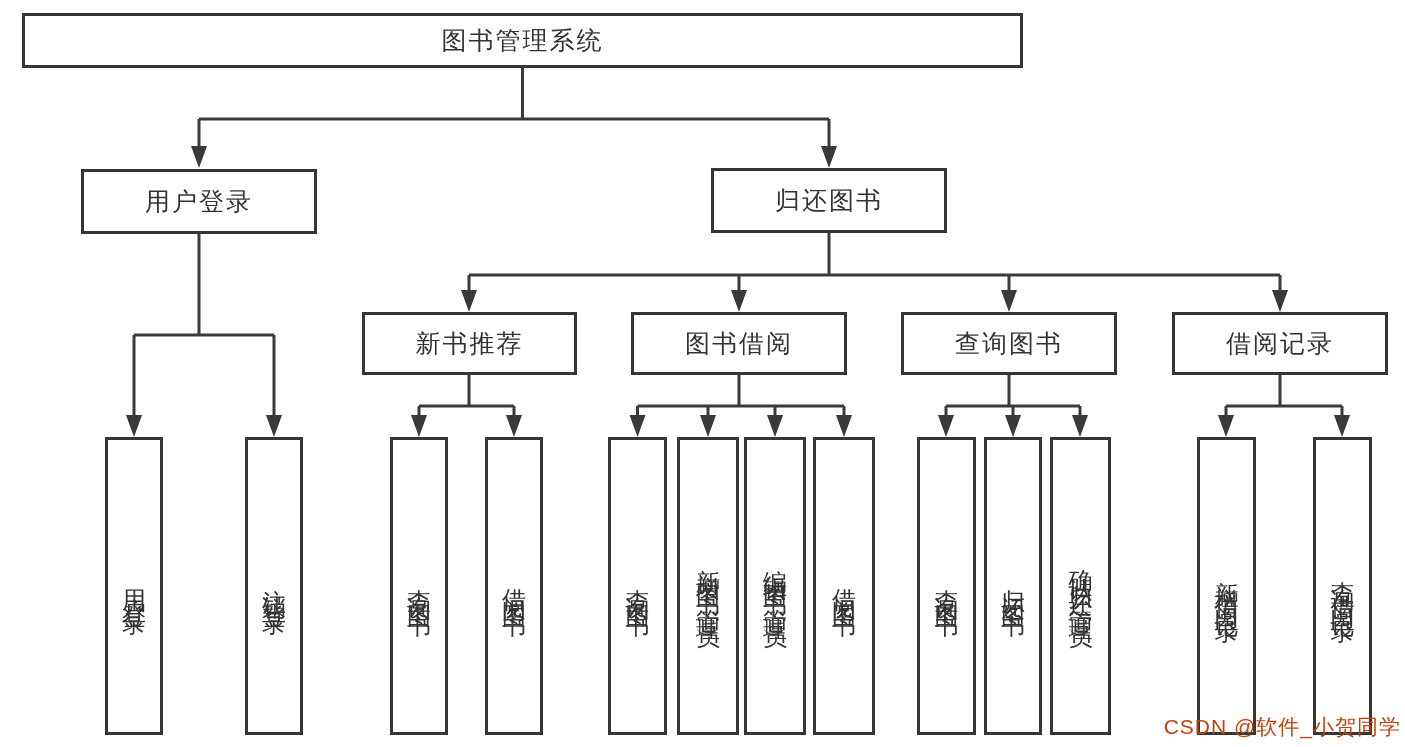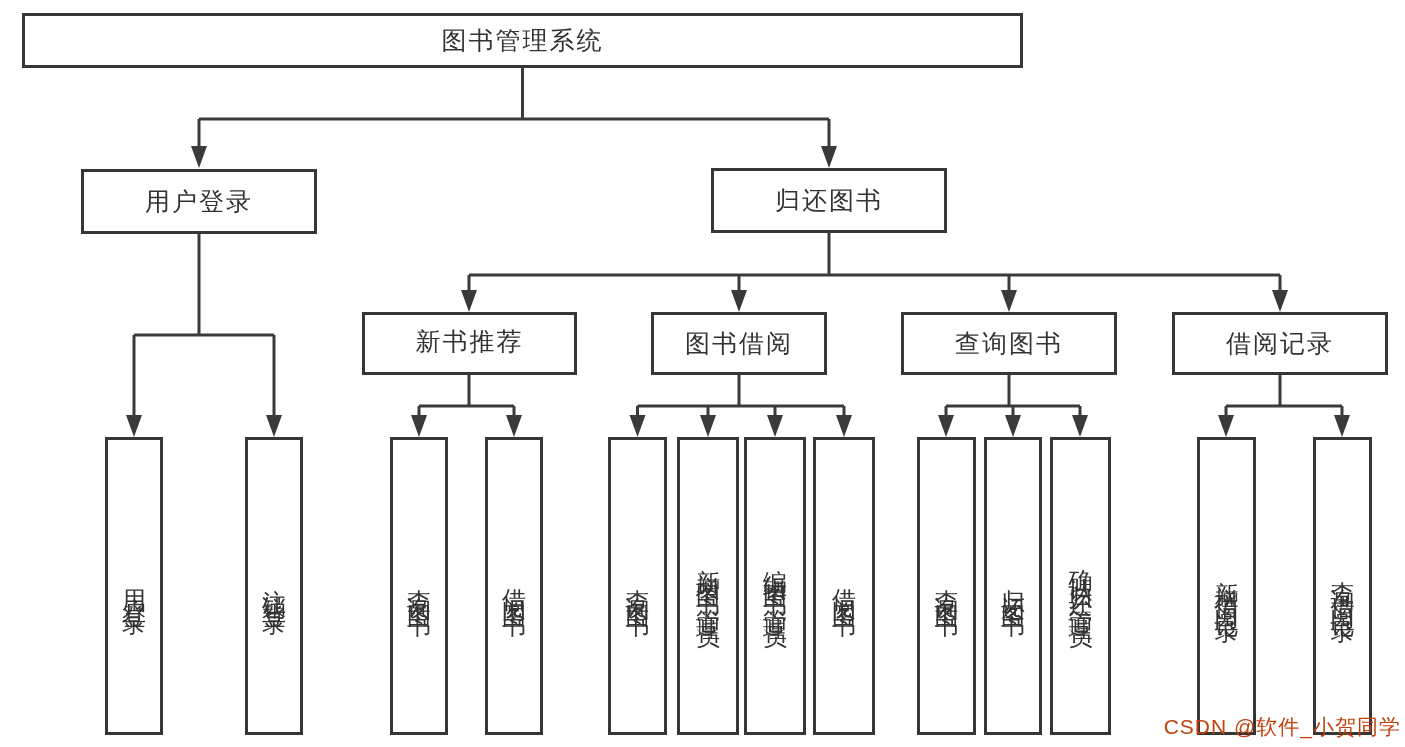--- a/index.html
+++ b/index.html
@@ -13,22 +13,22 @@
     border:3px solid #363636;display:flex;align-items:center;justify-content:center;
     color:#333333;z-index:1;
   }
   .htext{font-size:25px;letter-spacing:2px;white-space:nowrap;line-height:1;}
   .vtext{writing-mode:vertical-rl;font-size:24px;letter-spacing:8px;line-height:1;}
   .leaf{top:437px;height:298px;}
   
   .n-root  {left:22px;  top:13px;  width:1001px;height:55px;}
   .n-ulogin{left:81px;  top:169px; width:236px; height:65px;}
   .n-bmgmt {left:711px; top:168px; width:236px; height:65px;}
-  .n-nb    {left:362px; top:312px; width:215px; height:63px;font-family:Liberation Mono, monospace;}
-  .n-bb    {left:651px; top:312px; width:176px; height:63px;}
+  .n-nb    {left:362px; top:312px; width:215px; height:63px;}
+  .n-bb    {left:631px; top:312px; width:216px; height:63px;}
   .n-cb    {left:901px; top:312px; width:216px; height:63px;}
   .n-br    {left:1172px;top:312px; width:216px; height:63px;}
   .l-login {left:105px; width:58px;}
   .l-logout{left:245px; width:58px;}
   .l-nbq   {left:390px; width:58px;}
   .l-nbb   {left:485px; width:58px;}
   .l-bbq   {left:608px; width:59px;}
   .l-bba   {left:677px; width:62px;}
   .l-bbe   {left:744px; width:62px;}
   .l-bbb   {left:813px; width:62px;}

